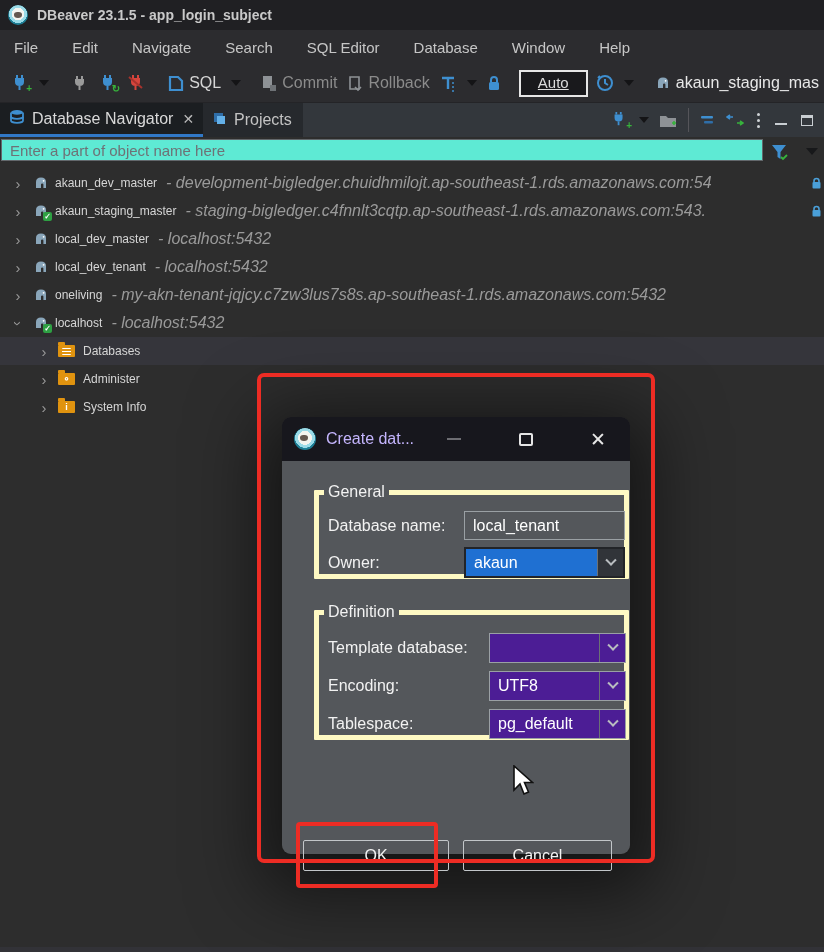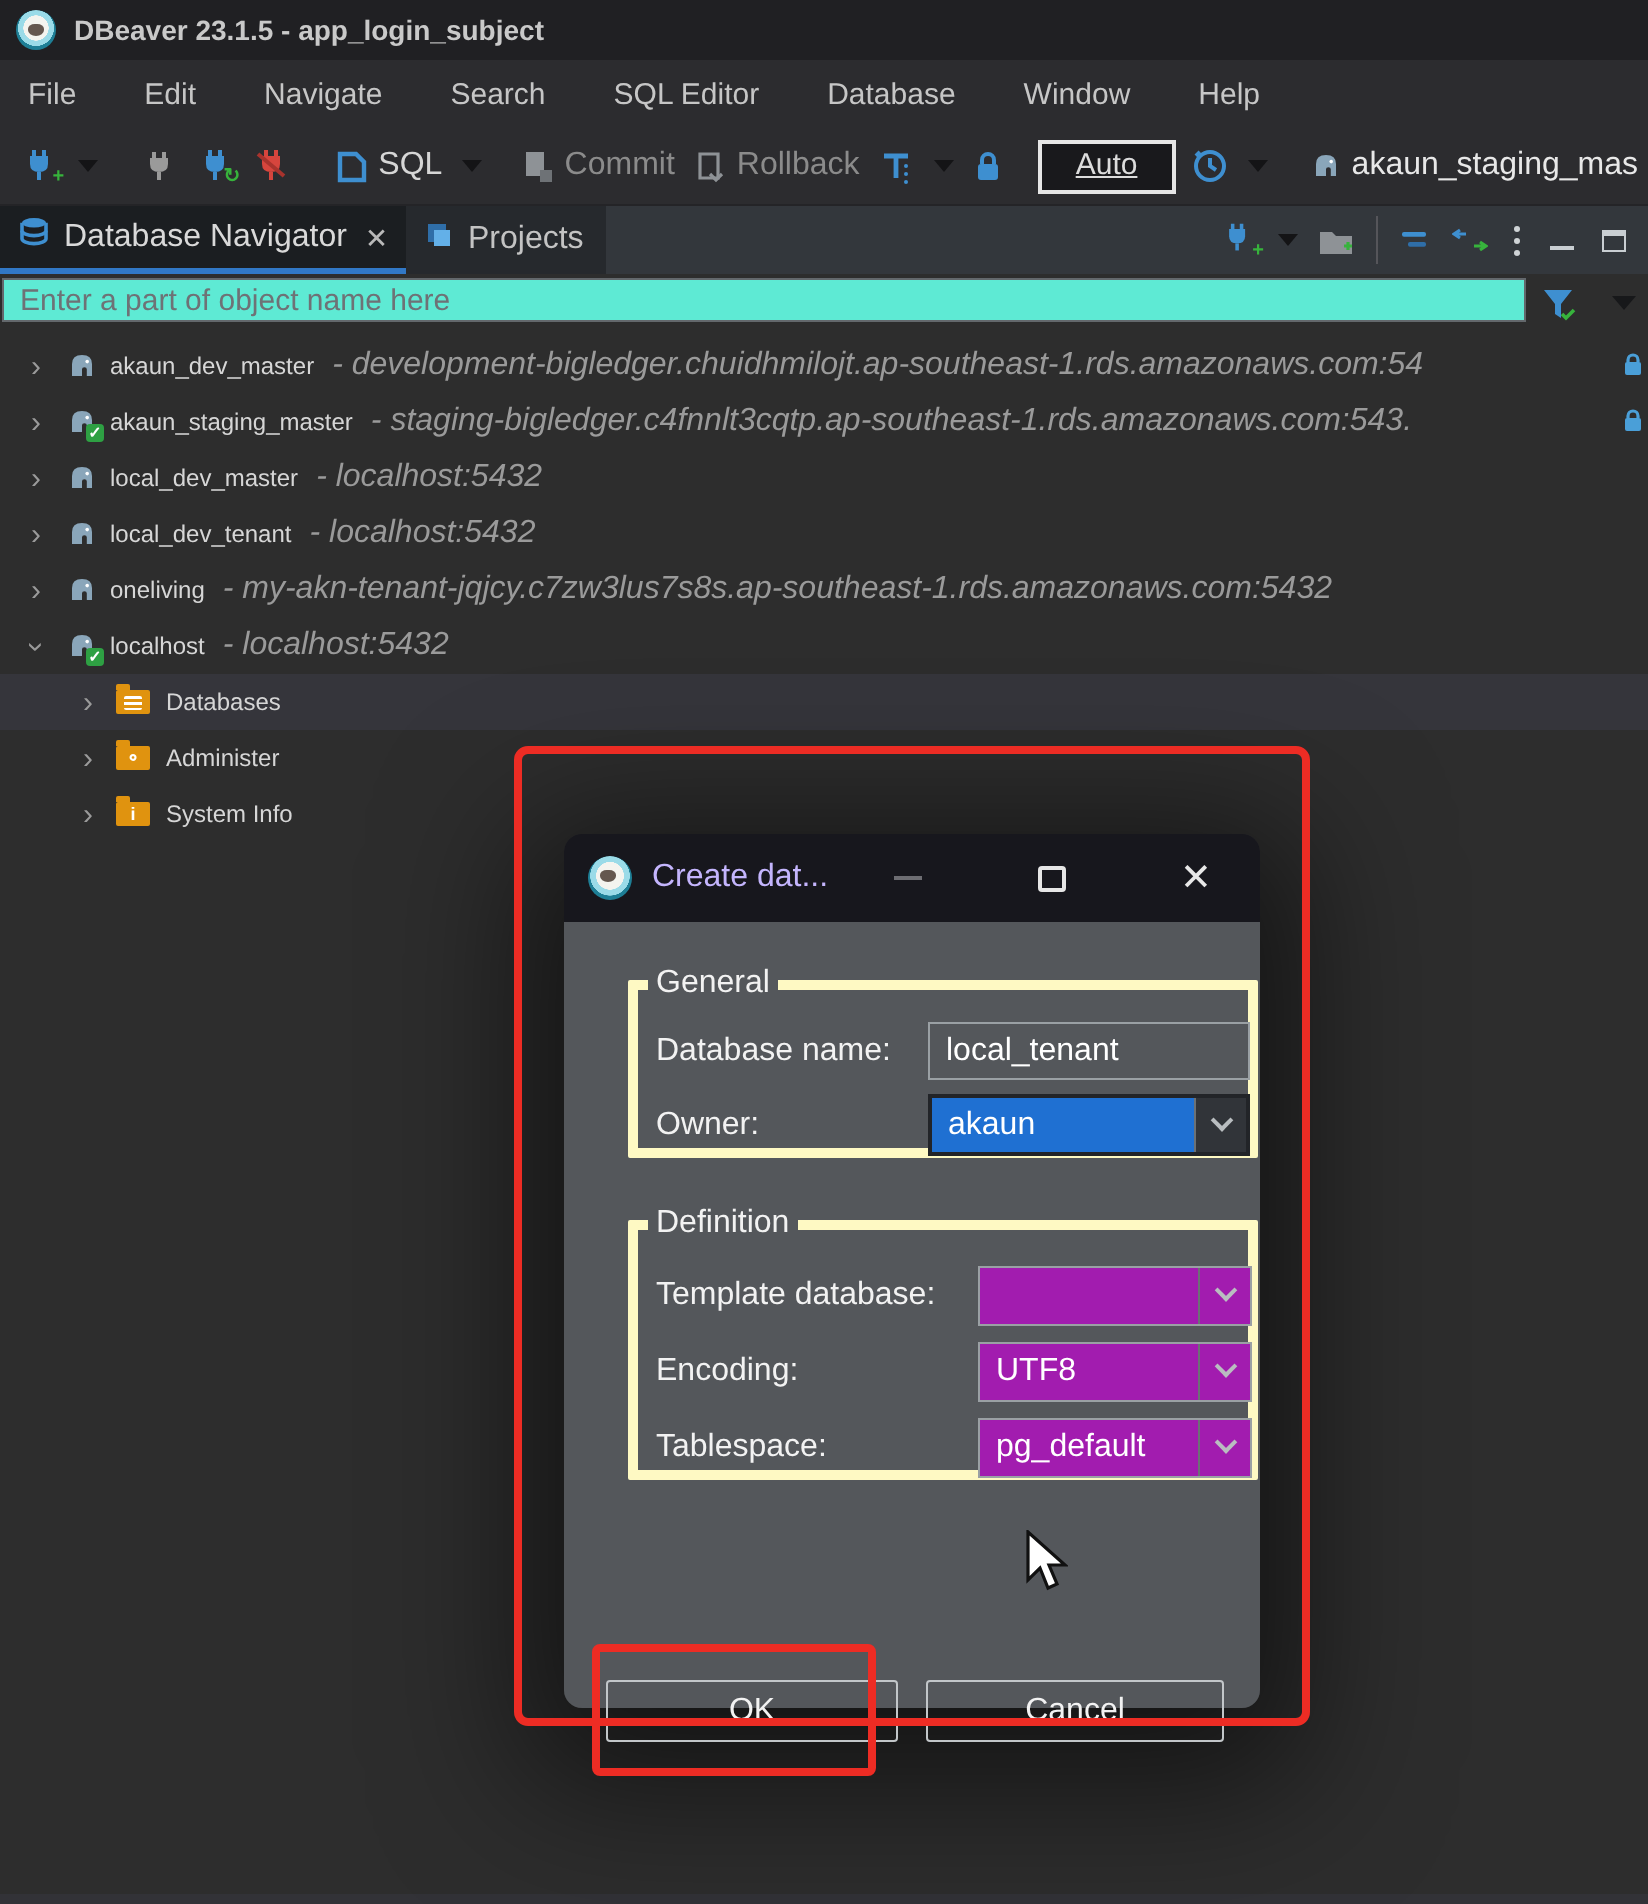--- a/index.html
+++ b/index.html
@@ -106,21 +106,21 @@
   .xglyph { color:#e8e8e8; font-size:19px; line-height:19px; }
   .dbody { position:absolute; left:0; top:44px; width:100%; height:393px; background:#54575b;
     border-radius:0 0 9px 9px; }
   fieldset.grp { position:absolute; border:5px solid #fef9c3; border-radius:1px;margin-left:16px; }
   fieldset.grp legend { color:#f2f2f2; font-size:16px; padding:0 4px; margin-left:5px; }
   .grp.general { left:16px; top:22px; width:315px; height:96px; }
   .grp.definition { left:16px; top:142px; width:315px; height:137px; }
   .flabel { position:absolute; color:#f2f2f2; font-size:16px; }
   .txtinput { position:absolute; background:#54575b; border:1px solid #9aa0a4; color:#fff;
     font-size:16px; padding:0 8px; font-family:"Liberation Sans", sans-serif; }
-  .combo { position:absolute; background:#a21caf; border:1px solid #9aa0a4; display:flex; align-items:stretch; }
+  .combo { position:absolute; background:#4c1d95; border:1px solid #9aa0a4; display:flex; align-items:stretch; }
   .combo .cval { flex:1; color:#fff; font-size:16px; display:flex; align-items:center; padding-left:8px;
     white-space:nowrap; overflow:hidden; }
   .combo .carrow { width:26px; display:flex; align-items:center; justify-content:center;
     border-left:1px solid #6c7175; }
   .combo .chevron { width:8px; height:8px; border-right:2px solid #b9bdc0; border-bottom:2px solid #b9bdc0;
     transform:rotate(45deg) translate(-2px,-2px); }
   .combo.focusblue { border:2px solid #222428; background:#313439; }
   .combo.focusblue .cval { background:#1f70d2; }
   .btn { position:absolute; height:31px; background:transparent; border:1px solid #c2c6c9;
     border-radius:2px; color:#f2f2f2; font-size:16px; font-family:"Liberation Sans", sans-serif;

